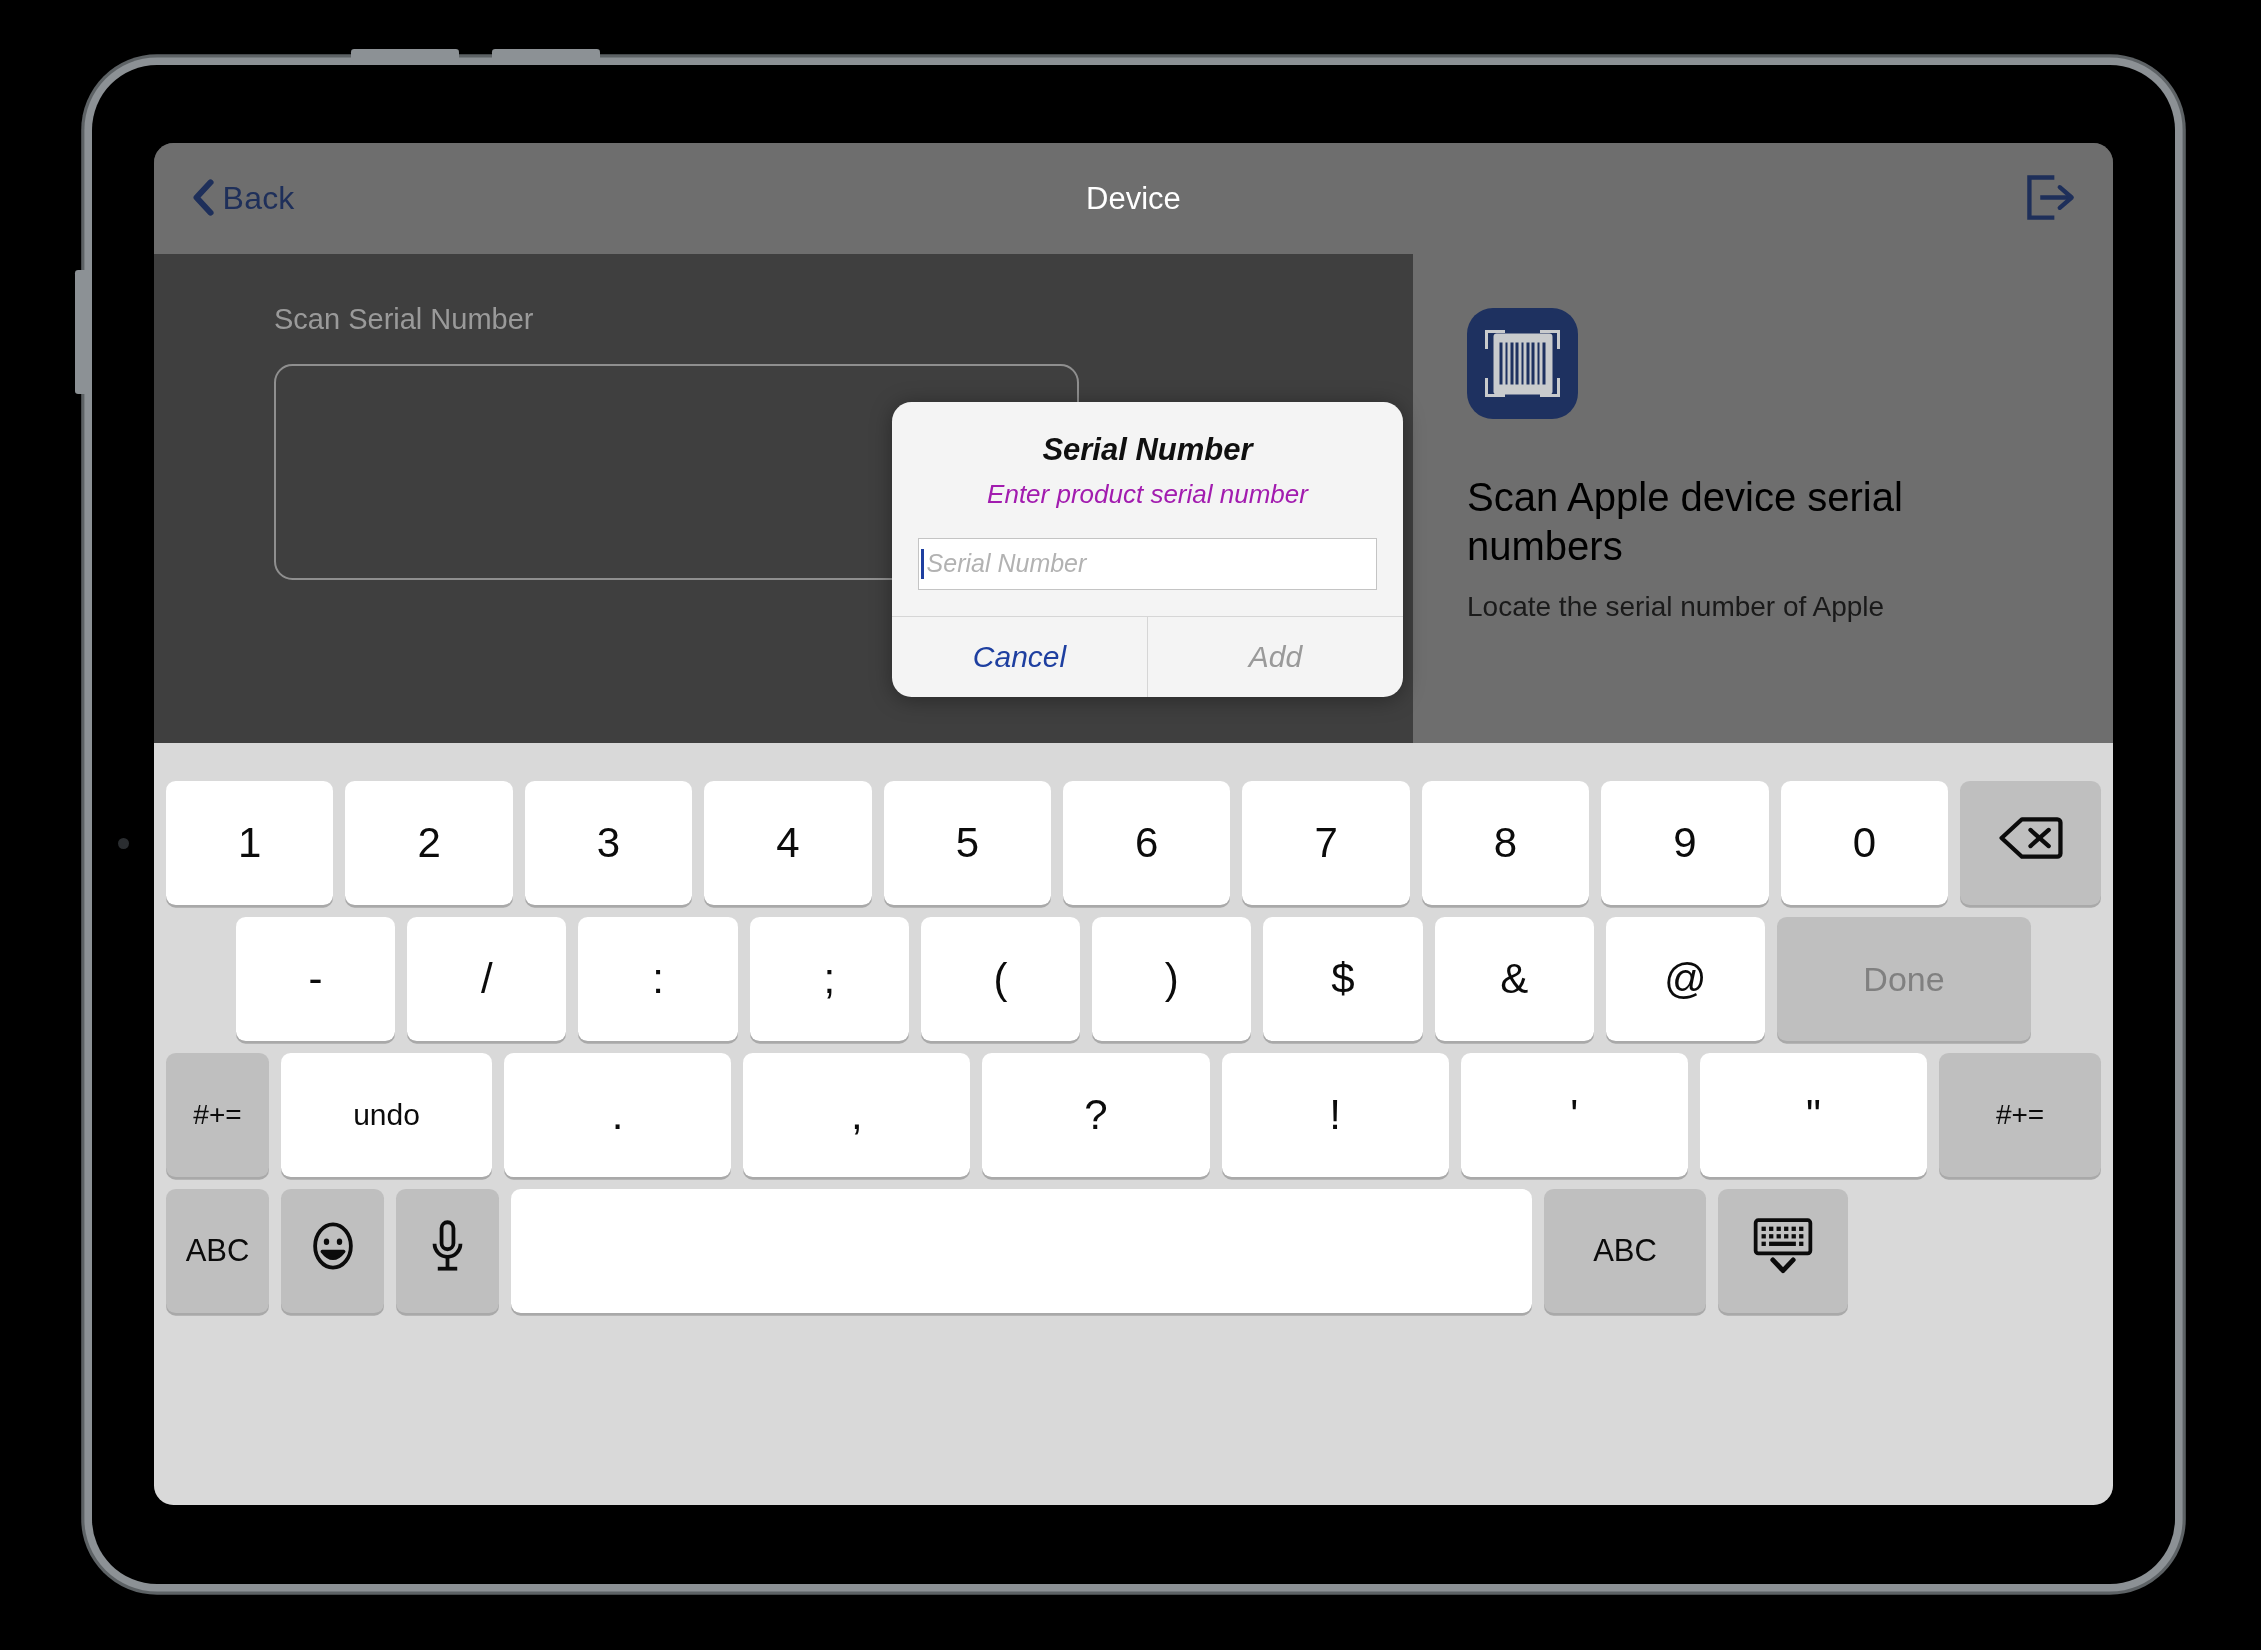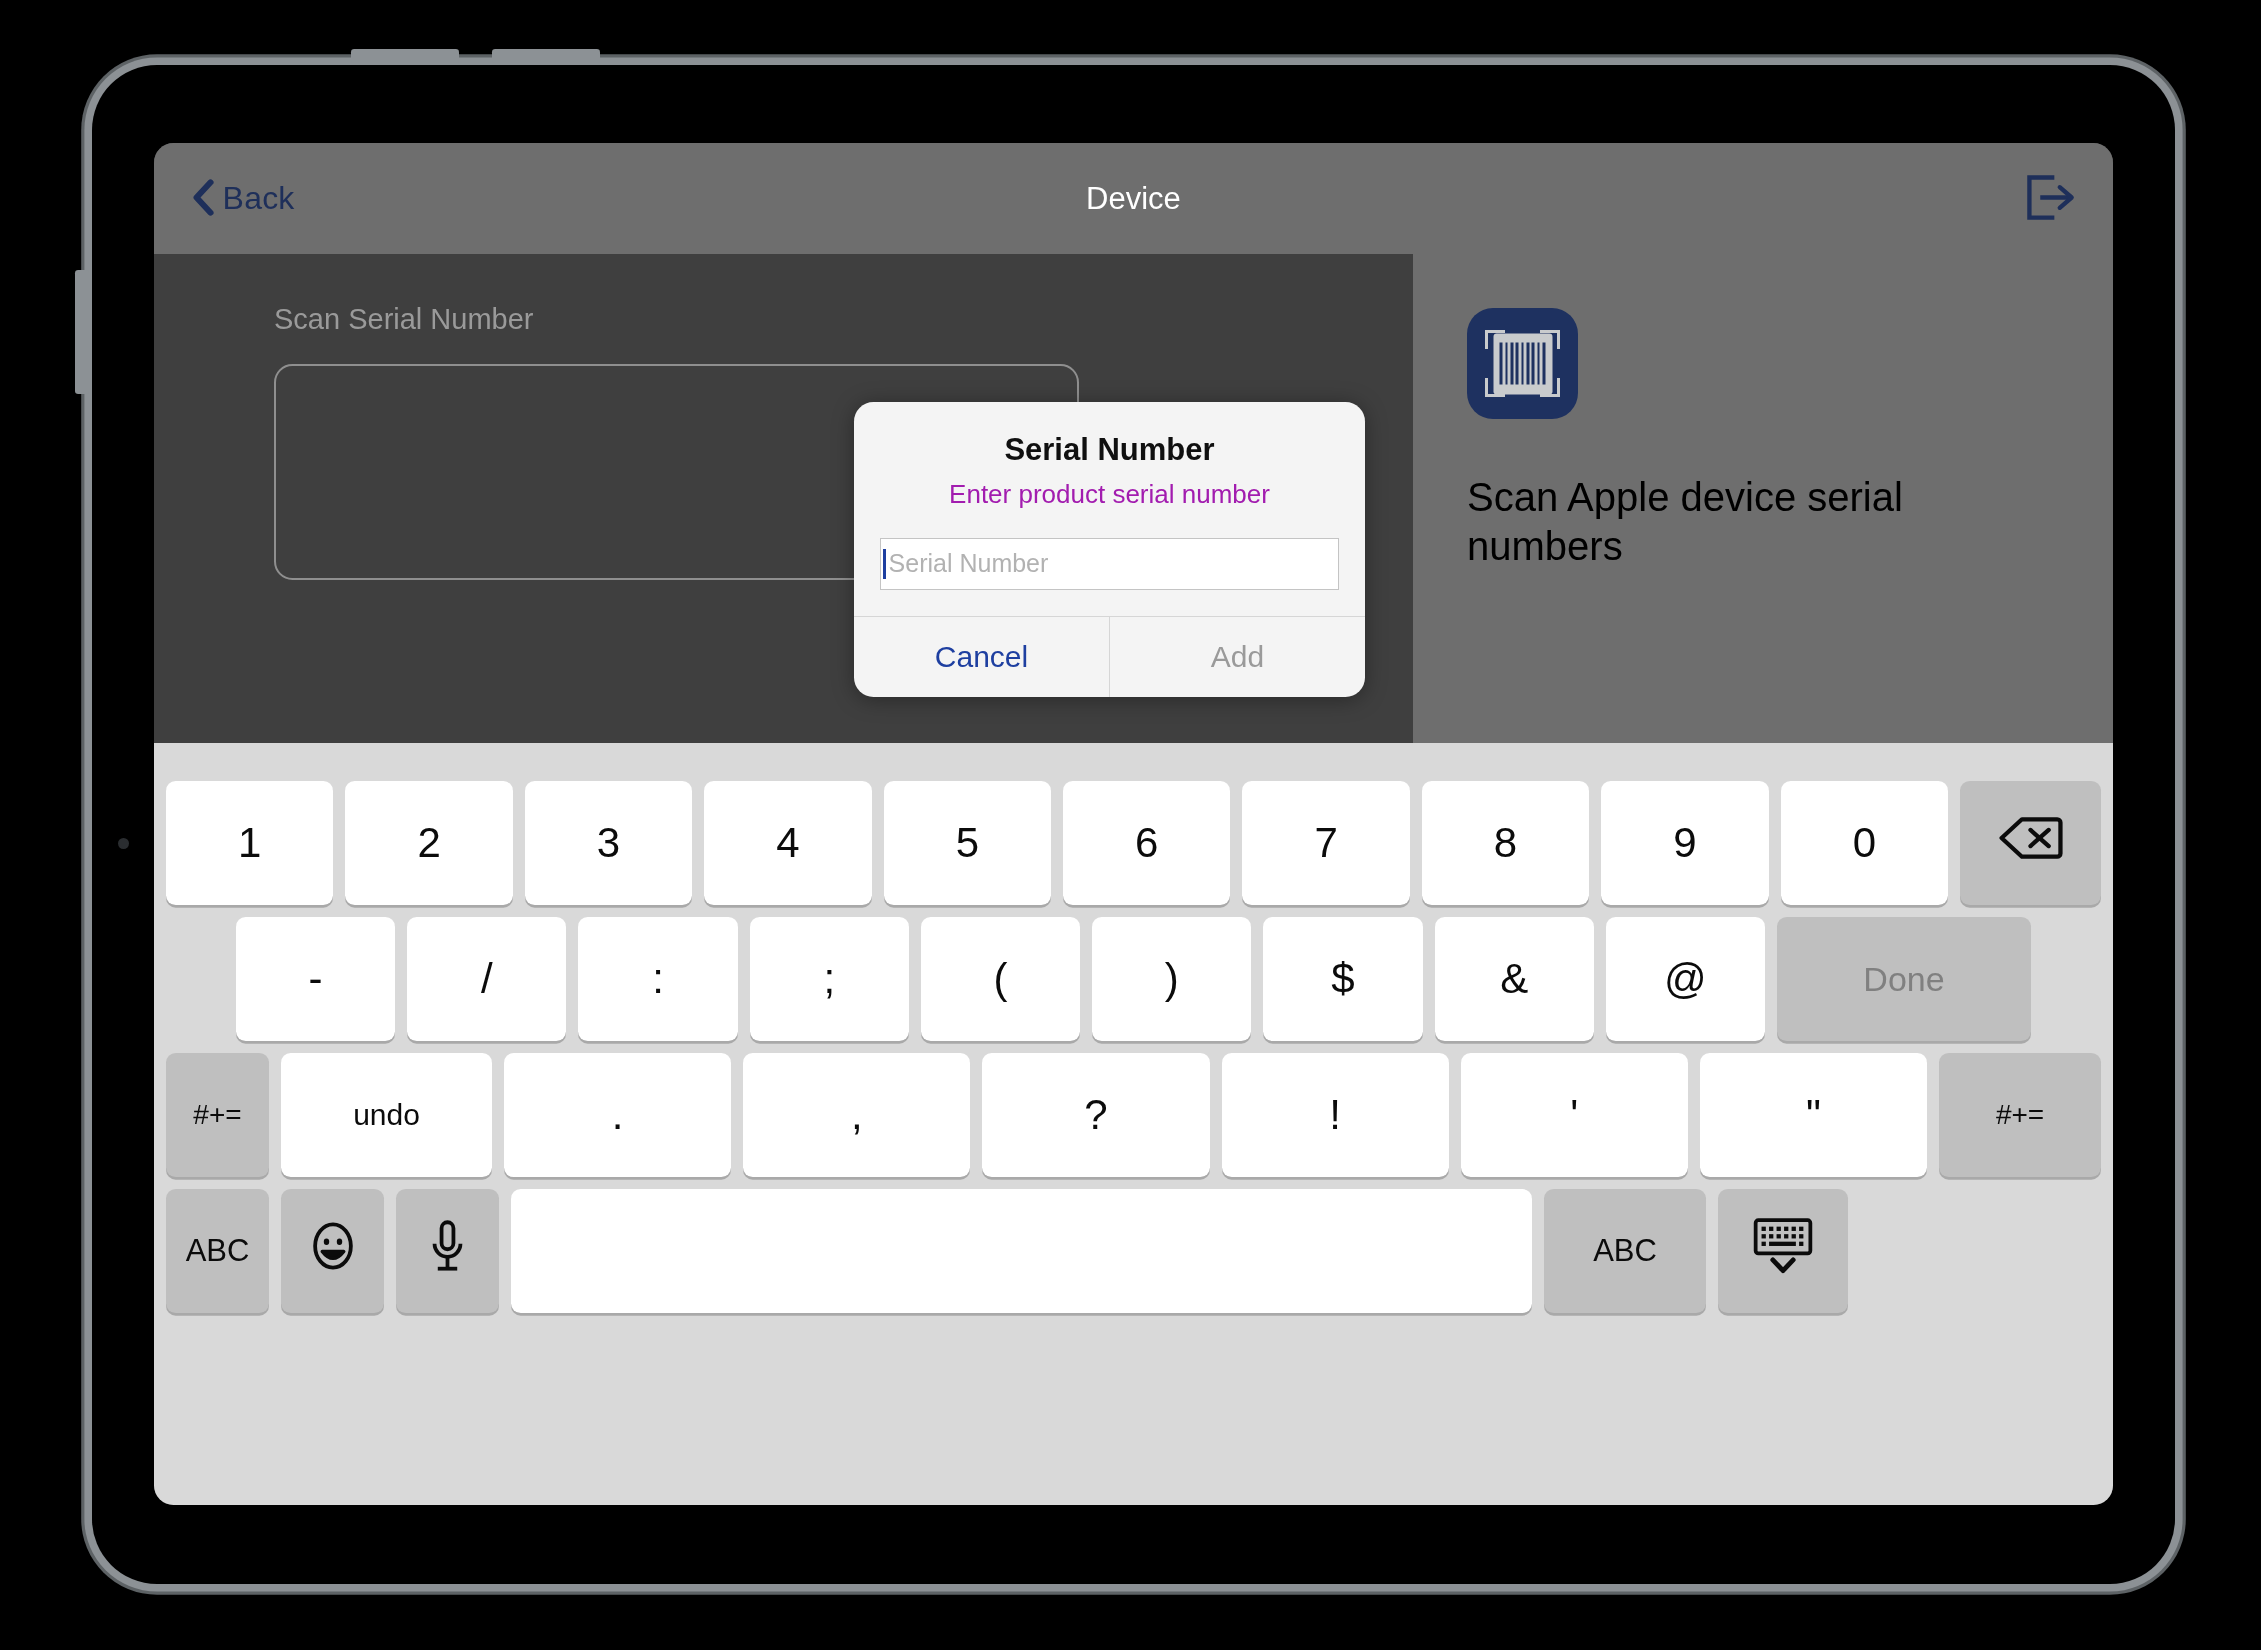--- a/index.html
+++ b/index.html
@@ -174,28 +174,29 @@
 
   
   #alert-overlay {
     position: absolute;
     left: 0; top: 0; right: 0; bottom: 0;
     pointer-events: none;
     z-index: 40;
   }
   #alert-dialog {
     position: absolute;
-    left: 700px;
+    left: 738px;
     top: 259px;
     width: 511px;
     background: #f4f4f4;
     border-radius: 19.5px;
     overflow: hidden;
     pointer-events: auto;
     box-shadow: 0 2.2px 21.6px rgba(0,0,0,0.35);
+    font-style: italic;
   }
   #alert-body { padding: 30px 26px 26px 26px; }
   #alert-title {
     text-align: center;
     font-size: 31px;
     font-weight: bold;
     color: #101010;
   }
   #alert-message {
     text-align: center;
@@ -345,20 +346,21 @@
               <i></i>
               <i></i>
               <i></i>
               <i></i>
               <i></i>
               <i></i>
               <i></i>
           </span>
         </div>
         <div id="right-heading">Scan Apple device serial numbers</div>
+        <div id="right-body">Locate the serial number of Apple</div>
       </div>
     </div>
 
     <div id="alert-overlay">
       <div id="alert-dialog">
         <div id="alert-body">
           <div id="alert-title">Serial Number</div>
           <div id="alert-message">Enter product serial number</div>
           <div id="serial-number-input">
             <span id="text-caret"></span>

